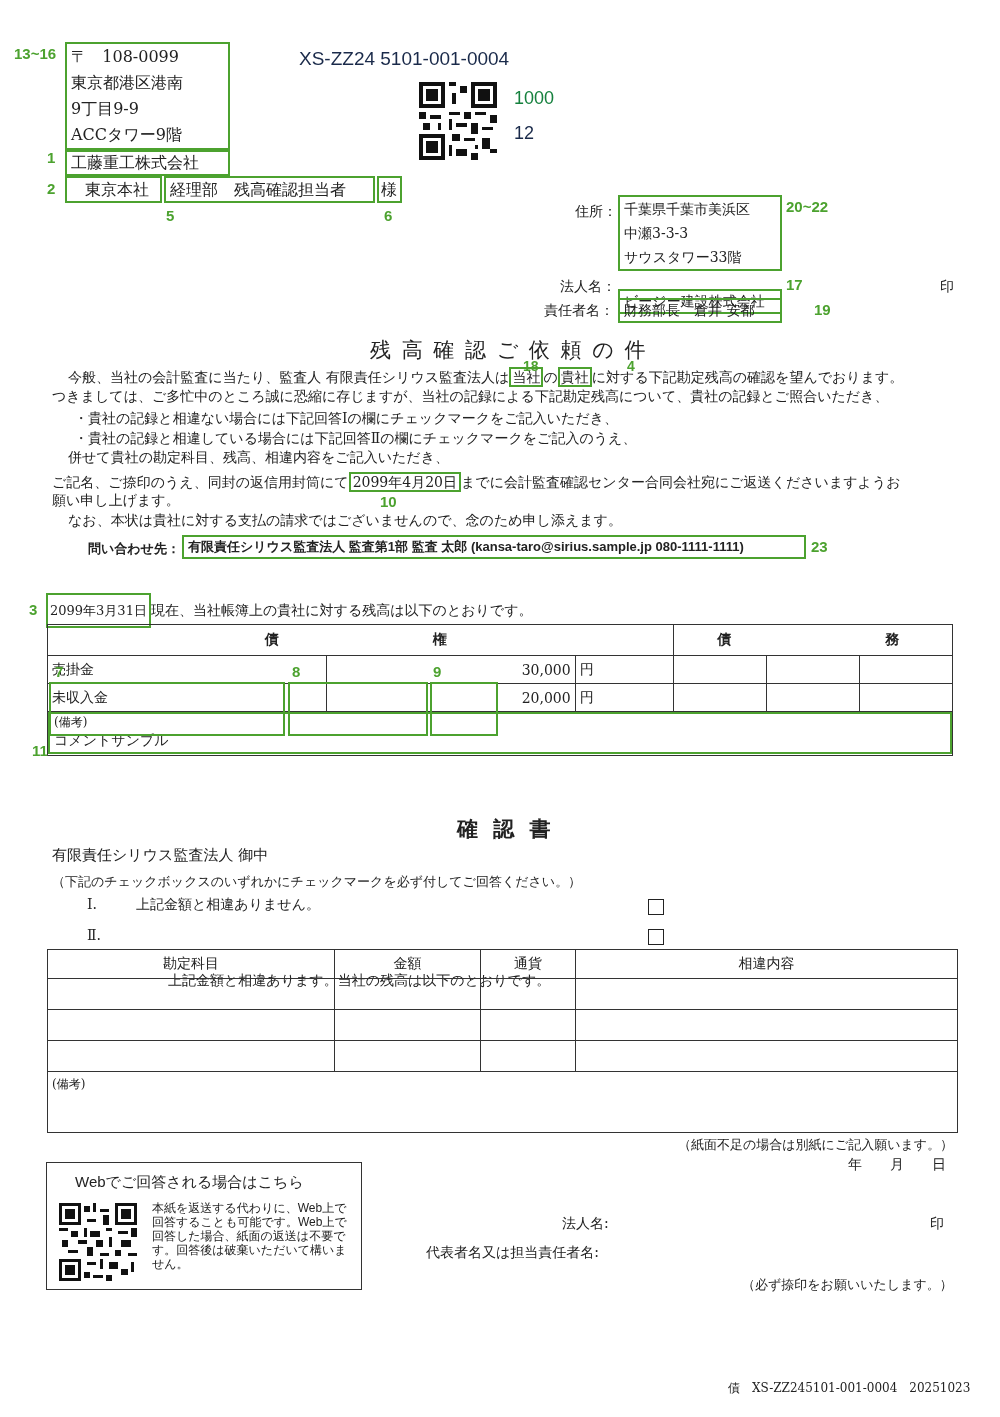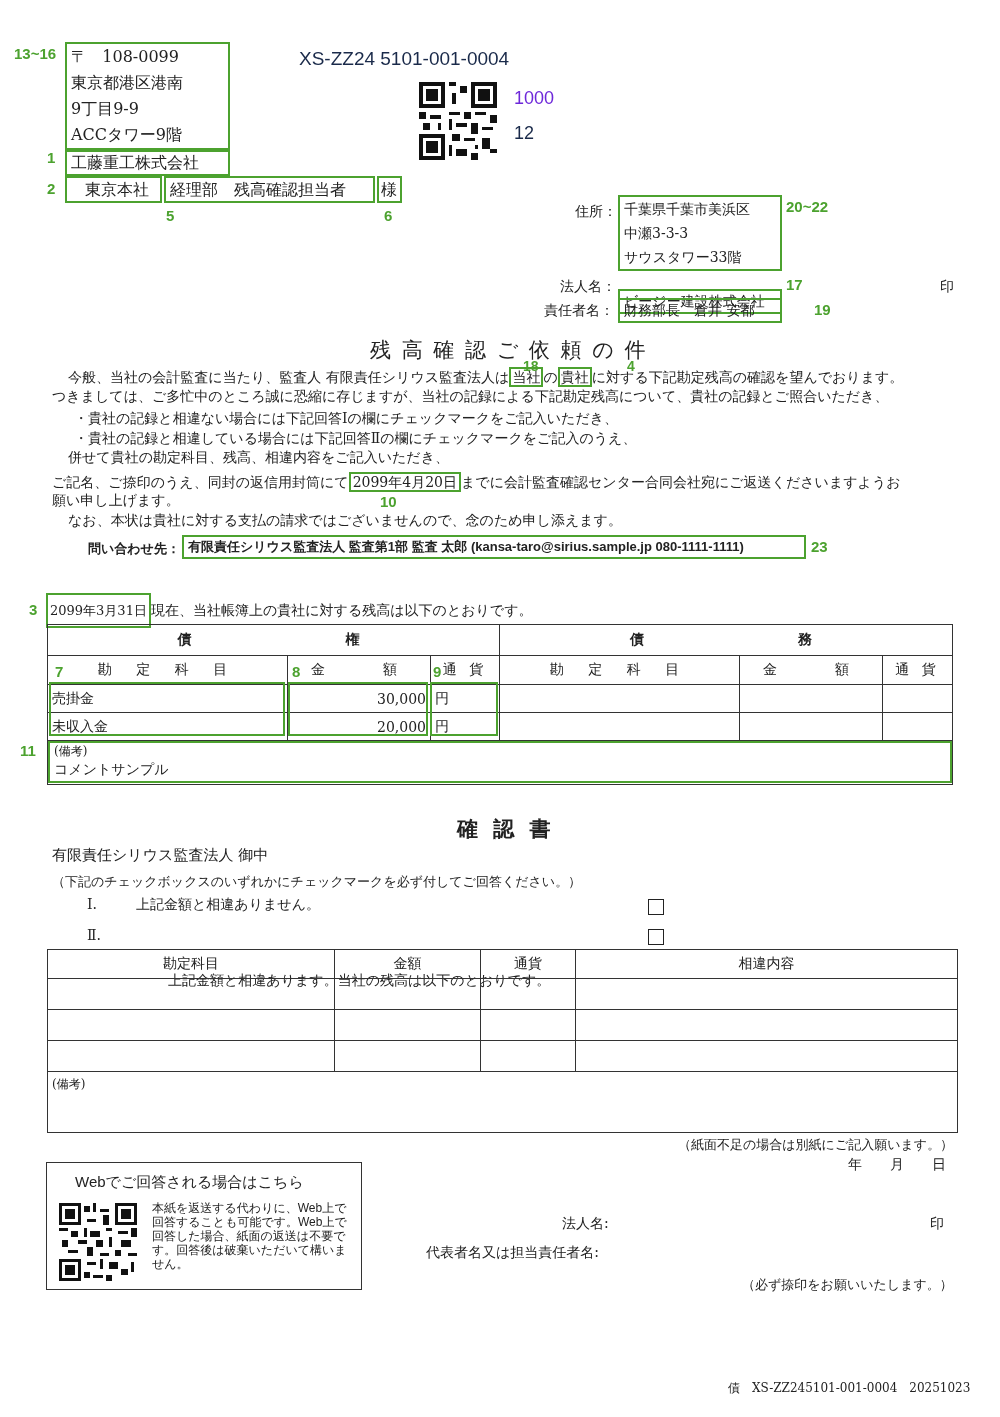--- a/index.html
+++ b/index.html
@@ -54,21 +54,21 @@
         <rect x="12" y="15" width="3" height="1"></rect>
         <rect x="17" y="15" width="2" height="3"></rect>
       <rect x="8" y="17" width="1" height="3"></rect>
         <rect x="10" y="18" width="3" height="2"></rect>
         <rect x="14" y="19" width="2" height="2"></rect>
       <rect x="19" y="18" width="2" height="1"></rect>
         <rect x="15" y="17" width="1" height="1"></rect>
     </g>
   </svg>
 </div>
-<div class="abs sans" style="left:514px;top:88px;font-size:18px;color:#6d28d9;">1000</div>
+<div class="abs sans" style="left:514px;top:88px;font-size:18px;color:#15803d;">1000</div>
 <div class="abs sans" style="left:514px;top:123px;font-size:18px;color:#1a2a4a;">12</div>
 
 <span class="gl" style="left:14px;top:45px;">13~16</span>
 <div class="abs g" style="left:65px;top:42px;width:165px;height:108px;">
   <div class="addr-line"><span>〒</span>&nbsp;&nbsp;&nbsp;<span>108-0099</span></div>
   <div class="addr-line">東京都港区港南</div>
   <div class="addr-line">9丁目9-9</div>
   <div class="addr-line">ACCタワー9階</div>
 </div>
 <span class="gl" style="left:47px;top:149px;">1</span>
@@ -113,28 +113,20 @@
 
 <span class="gl" style="left:29px;top:601px;">3</span>
 <div class="line" style="left:46px;top:602px;"><span class="g" style="padding:8px 2px;font-size:13px;">2099年3月31日</span><span>現在、当社帳簿上の貴社に対する残高は以下のとおりです。</span></div>
 
 <table class="t" style="left:47px;top:624px;width:906px;">
   <tbody>
       <tr style="height:31px;font-weight:bold;">
     <td colspan="3" class="hdr" style="width:452px;">債　　　　　　権</td>
     <td colspan="3" class="hdr">債　　　　　　務</td>
   </tr>
-  <tr style="height:29px;">
-    <td class="hdr" style="width:240px;">勘 定 科 目</td>
-    <td class="hdr" style="width:143px;">金　　額</td>
-    <td class="hdr" style="width:69px;letter-spacing:4px;">通 貨</td>
-    <td class="hdr" style="width:240px;">勘 定 科 目</td>
-    <td class="hdr" style="width:143px;">金　　額</td>
-    <td class="hdr" style="letter-spacing:4px;">通 貨</td>
-  </tr>
   <tr style="height:28px;">
     <td>売掛金</td>
     <td style="text-align:right;">30,000</td>
     <td>円</td>
     <td></td>
     <td></td>
     <td></td>
   </tr>
   <tr style="height:28px;">
     <td>未収入金</td>
@@ -154,21 +146,21 @@
   </tr>
 </tbody>
   </table>
 
 <div class="abs g" style="left:49px;top:682px;width:236px;height:54px;pointer-events:none;"></div>
 <div class="abs g" style="left:288px;top:682px;width:140px;height:54px;pointer-events:none;"></div>
 <div class="abs g" style="left:430px;top:682px;width:68px;height:54px;pointer-events:none;"></div>
 <span class="gl" style="left:55px;top:663px;">7</span>
 <span class="gl" style="left:292px;top:663px;">8</span>
 <span class="gl" style="left:433px;top:663px;">9</span>
-<span class="gl" style="left:20px;top:742px;">11</span>
+<span class="gl" style="left:32px;top:742px;">11</span>
 
 <div class="abs" style="left:457px;top:815px;font-size:21px;letter-spacing:4px;font-weight:bold;">確 認 書</div>
 <div class="line" style="left:52px;top:846px;font-size:15px;">有限責任シリウス監査法人 御中</div>
 <div class="line" style="left:52px;top:873px;font-size:13px;">（下記のチェックボックスのいずれかにチェックマークを必ず付してご回答ください。）</div>
 <div class="line" style="left:87px;top:896px;">Ⅰ.</div>
 <div class="line" style="left:136px;top:896px;">上記金額と相違ありません。</div>
 <div class="chk" style="left:648px;top:899px;"></div>
 <div class="line" style="left:87px;top:927px;">Ⅱ.</div>
 <div class="line" style="left:136px;top:972px;margin-left:32px;">上記金額と相違あります。当社の残高は以下のとおりです。</div>
 <div class="chk" style="left:648px;top:929px;"></div>

